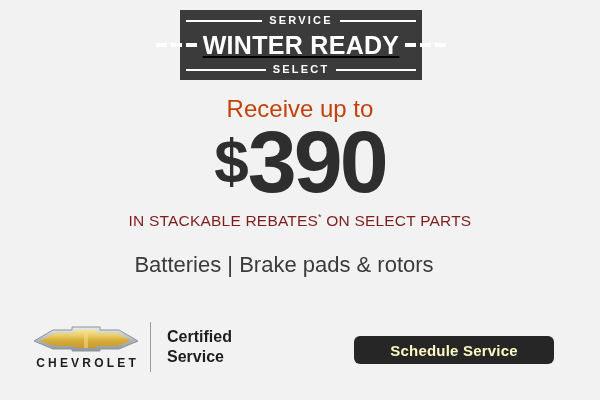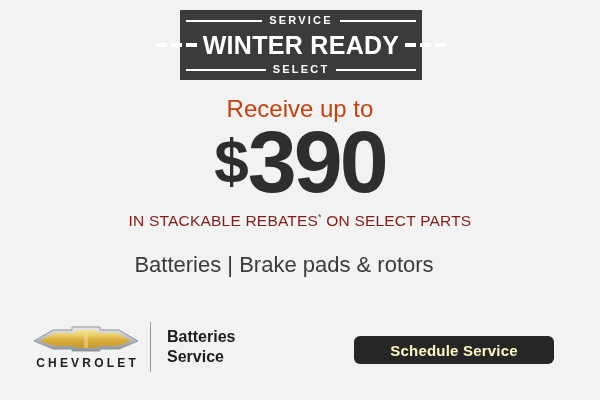--- a/index.html
+++ b/index.html
@@ -56,20 +56,21 @@
     padding: 0 7px;
     line-height: 1;
     white-space: nowrap;
   }
   .badge-main {
     display: flex;
     align-items: center;
     justify-content: center;
     width: 100%;
     margin: 1px 0;
+    text-decoration: underline;
   }
   .badge-dashes {
     display: flex;
     align-items: center;
     gap: 4px;
     padding: 0 6px;
   }
   .badge-dashes i {
     display: block;
     width: 11px;
@@ -283,21 +284,21 @@
           <path d="M2 30 L40 8 L78 8 L78 2 L134 2 L134 8 L172 8 L210 30 L172 46 L134 46 L134 50 L78 50 L78 46 L40 46 Z" fill="url(#silverGrad)" stroke="#8d949b" stroke-width="2" stroke-linejoin="round"></path>
           <path d="M14 30 L44 14 L84 14 L84 8 L128 8 L128 14 L168 14 L196 30 L168 40 L128 40 L128 44 L84 44 L84 40 L44 40 Z" fill="url(#goldGrad)"></path>
           <path d="M102 8 L110 8 L110 44 L102 44 Z" fill="#f2db92" opacity="0.55"></path>
         </svg>
         <div class="chev-word">CHEVROLET</div>
       </div>
 
       <div class="divider"></div>
 
       <div class="certified">
-        <div>Batteries</div>
+        <div>Certified</div>
         <div>Service</div>
       </div>
     </div>
 
     <button class="cta">Schedule Service</button>
   </div>
 
 </div>
 
 </body></html>

